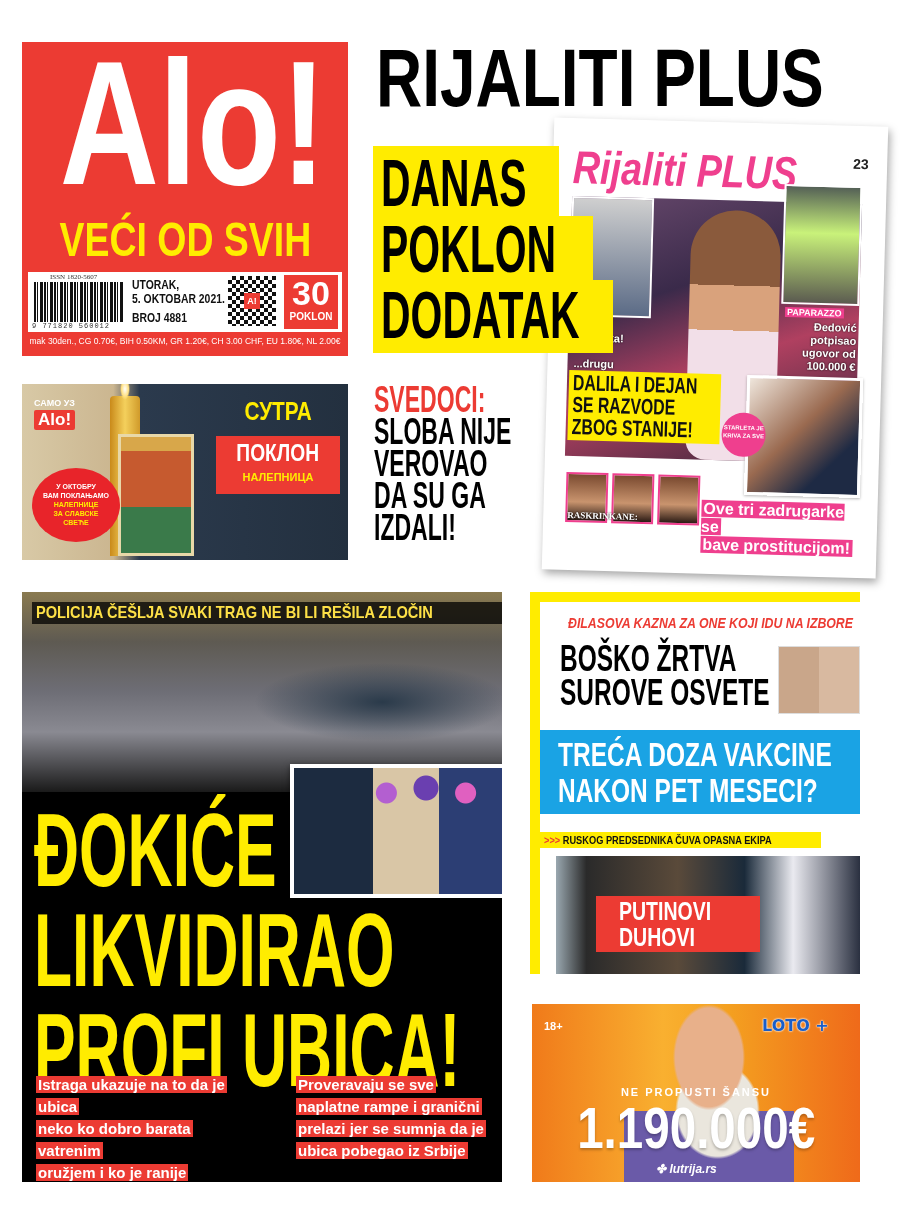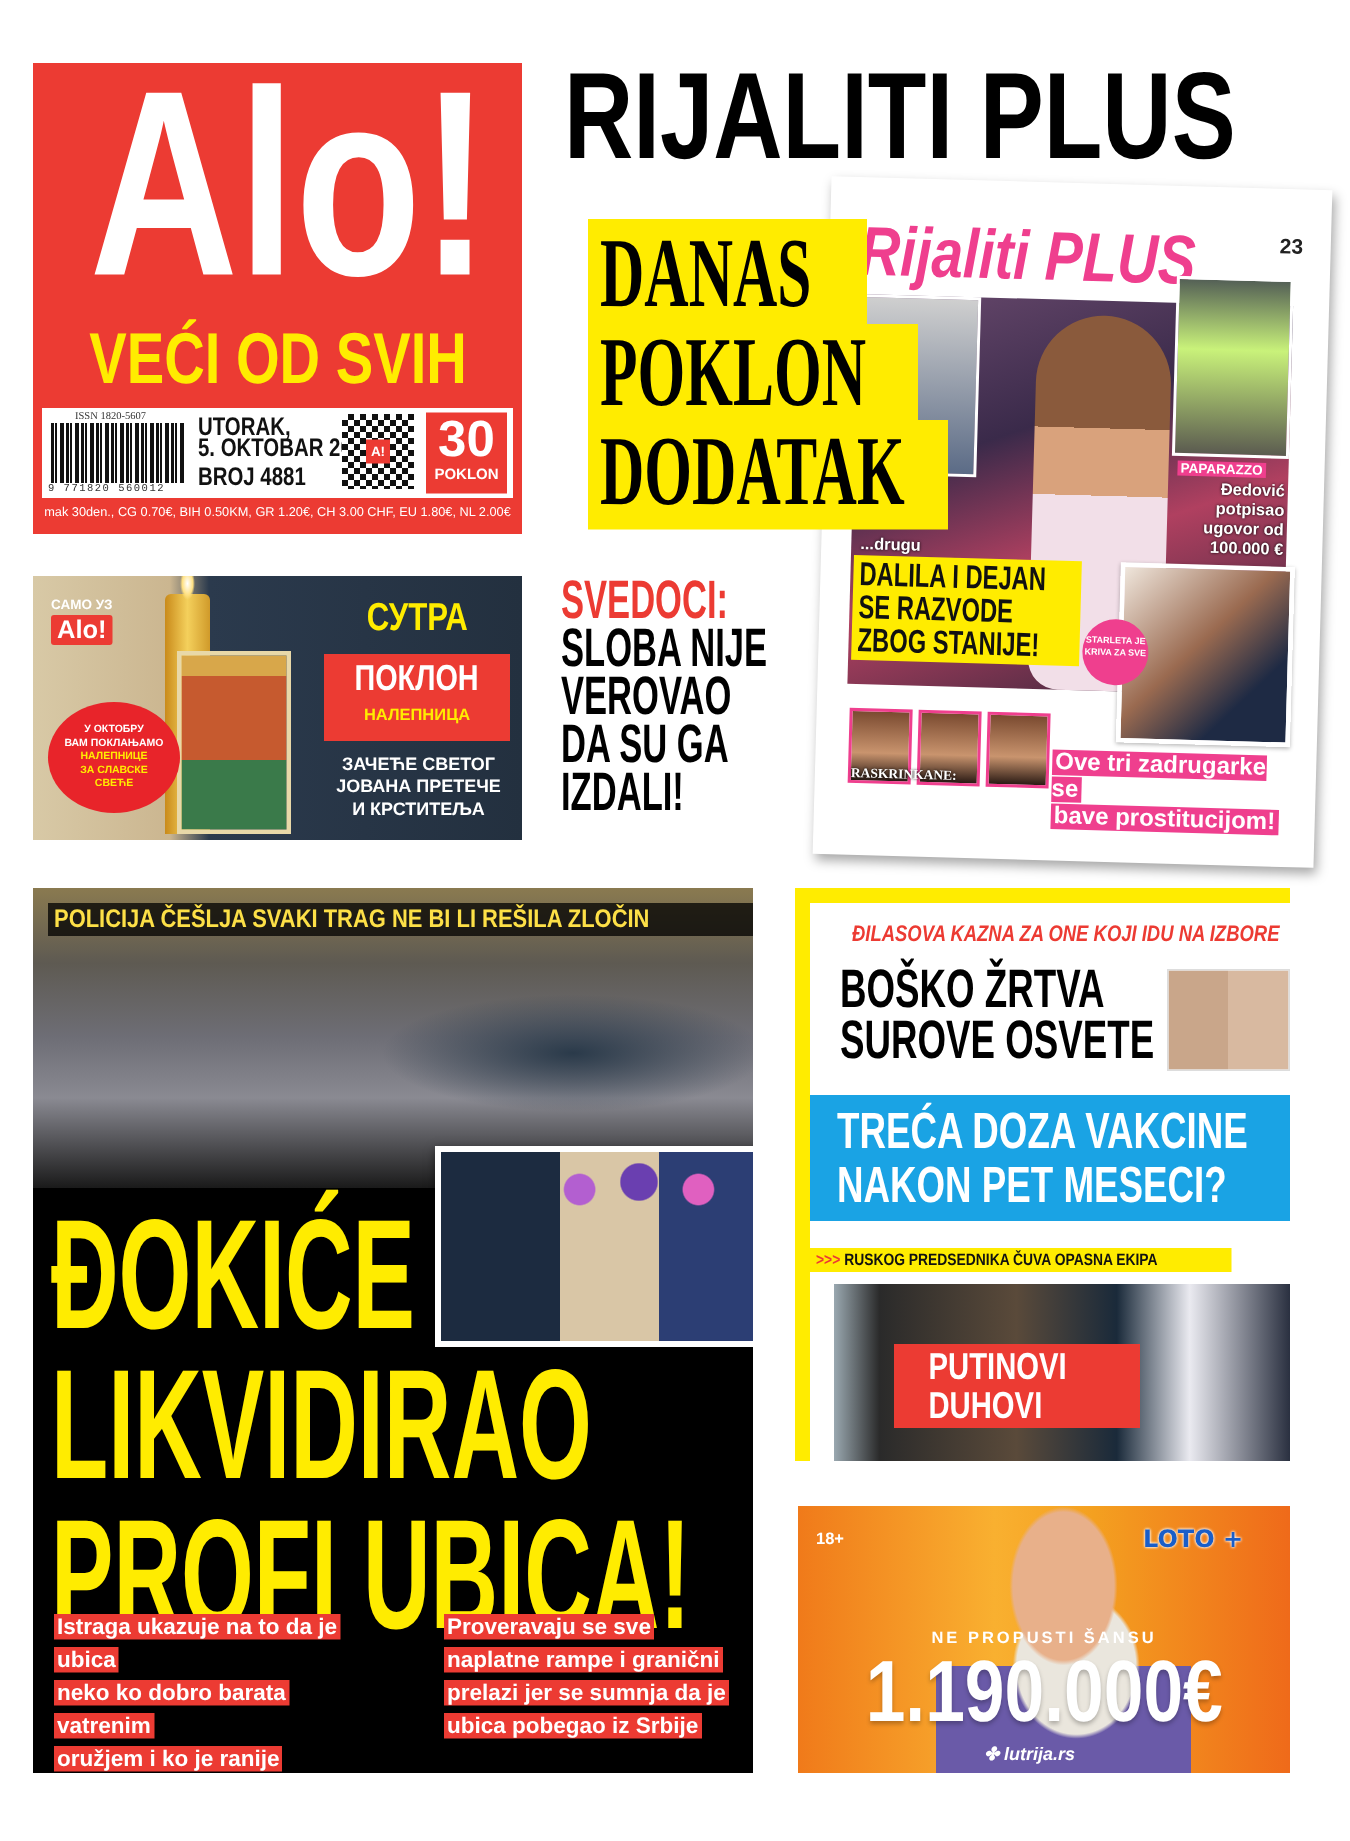--- a/index.html
+++ b/index.html
@@ -12,21 +12,21 @@
   #masthead { left: 22px; top: 42px; width: 326px; height: 314px; background: #ec3b33; }
   #logo { left: 0; top: 6px; width: 326px; height: 150px; color: #fff; font-size: 176px; line-height: 150px; font-weight: 900; text-align: center; }
   #logo .squeeze { transform: scaleX(0.78); transform-origin: center top; }
   #slogan { left: 0; top: 172px; width: 326px; color: #ffec00; font-size: 48px; line-height: 52px; text-align: center; font-weight: 900; }
   #slogan .squeeze { transform: scaleX(0.78); transform-origin: center top; }
   #infobar { left: 6px; top: 230px; width: 314px; height: 60px; background: #fff; padding-left: 36px; }
   #barcode { left: 6px; top: 10px; width: 90px; height: 40px;
     background: repeating-linear-gradient(90deg,#111 0 2px,#fff 2px 3px,#111 3px 4px,#fff 4px 6px,#111 6px 9px,#fff 9px 10px); }
   #issn { left: 22px; top: 1px; font-size: 7px; color: #333; font-family: "Liberation Serif", serif; }
   #ean { left: 4px; top: 50px; font-size: 7px; color: #333; font-family: "Liberation Mono", monospace; letter-spacing: 1px; }
-  #dateblock { left: 104px; top: 6px; font-size: 17px; line-height: 14px; color: #111; font-weight: 700; }
+  #dateblock { left: 104px; top: 6px; font-size: 13px; line-height: 14px; color: #111; font-weight: 700; }
   #dateblock .squeeze { transform: scaleX(0.8); }
   #qr { left: 200px; top: 4px; width: 48px; height: 50px; background:
     conic-gradient(#111 25%, #fff 0 50%, #111 0 75%, #fff 0) 0 0/8px 8px; }
   #qr-center { left: 16px; top: 17px; width: 16px; height: 16px; background: #ec3b33; color: #fff; font-size: 9px; font-weight: 900; text-align: center; line-height: 16px; }
   #price { left: 256px; top: 3px; width: 54px; height: 54px; background: #ec3b33; color: #fff; text-align: center; }
   #price-num { font-size: 34px; line-height: 36px; font-weight: 900; display: block; }
   #price-cur { font-size: 10px; line-height: 12px; font-weight: 700; display: block; }
   #intl { left: 0; top: 294px; width: 326px; text-align: center; color: #fff; font-size: 8.5px; }
 
   
@@ -51,21 +51,21 @@
   #dalila .squeeze { transform: scaleX(0.72); }
   #card-couple { left: 200px; top: 252px; width: 116px; height: 120px; background: linear-gradient(135deg,#efe6dc,#9a6a50 45%,#1e2a44 75%); border: 3px solid #fff; box-shadow: 0 1px 3px rgba(0,0,0,0.3); }
   #starleta { left: 176px; top: 290px; width: 44px; height: 44px; border-radius: 50%; background: #ef3f8e; color: #fff; font-size: 6px; text-align: center; line-height: 8px; padding-top: 11px; font-weight: 700; }
   #faces { left: 22px; top: 354px; width: 134px; height: 50px; }
   .face { position: absolute; top: 0; width: 42px; height: 50px; border: 2px solid #ef3f8e; background: linear-gradient(180deg,#7a4a30,#c9946e 60%,#2a1a14); }
   #raskrinkane { left: 24px; top: 392px; color: #fff; font-size: 9px; font-family: "Liberation Serif", serif; font-weight: 700; text-shadow: 0 0 2px #000; }
   #prost { left: 158px; top: 378px; width: 160px; }
   #prost span { background: #ef3f8e; color: #fff; font-size: 16px; line-height: 18px; font-weight: 700; padding: 0 2px; }
 
   
-  #danas { left: 392px; top: 146px; width: 240px; height: 209px; font-family: Liberation Serif, serif; }
+  #danas { left: 373px; top: 146px; width: 240px; height: 209px; }
   #danas .bg { position: absolute; background: #ffec00; }
   #danas-text { left: 8px; top: 4px; color: #000; font-size: 66px; line-height: 66px; font-weight: 900; }
   #danas-text .squeeze { transform: scaleX(0.62); }
 
   
   #svedoci { left: 374px; top: 384px; font-weight: 900; font-size: 36px; line-height: 32px; }
   #svedoci .squeeze { transform: scaleX(0.64); }
   #sv-red { color: #ec3b33; }
   #sv-black { color: #000; }
 
@@ -232,25 +232,20 @@
     <span>ВАМ ПОКЛАЊАМО</span><br>
     <span class="y">НАЛЕПНИЦЕ</span><br>
     <span class="y">ЗА СЛАВСКЕ</span><br>
     <span class="y">СВЕЋЕ</span>
   </div>
   <div id="sutra" class="abs"><span class="squeeze">СУТРА</span></div>
   <div id="poklon-box" class="abs">
     <span id="poklon-word"><span class="squeeze">ПОКЛОН</span></span>
     <span id="nalepnica">НАЛЕПНИЦА</span>
   </div>
-  <div id="zacece" class="abs">
-    <span>ЗАЧЕЋЕ СВЕТОГ</span><br>
-    <span>ЈОВАНА ПРЕТЕЧЕ</span><br>
-    <span>И КРСТИТЕЉА</span>
-  </div>
 </div>
 
 <div id="main" class="abs">
   <div id="main-photo" class="abs"></div>
   <div id="kicker" class="abs"><span class="squeeze">POLICIJA ČEŠLJA SVAKI TRAG NE BI LI REŠILA ZLOČIN</span></div>
   <div id="family" class="abs">
     <div id="family-img">
         <div id="balloons"></div>
       </div>
   </div>

